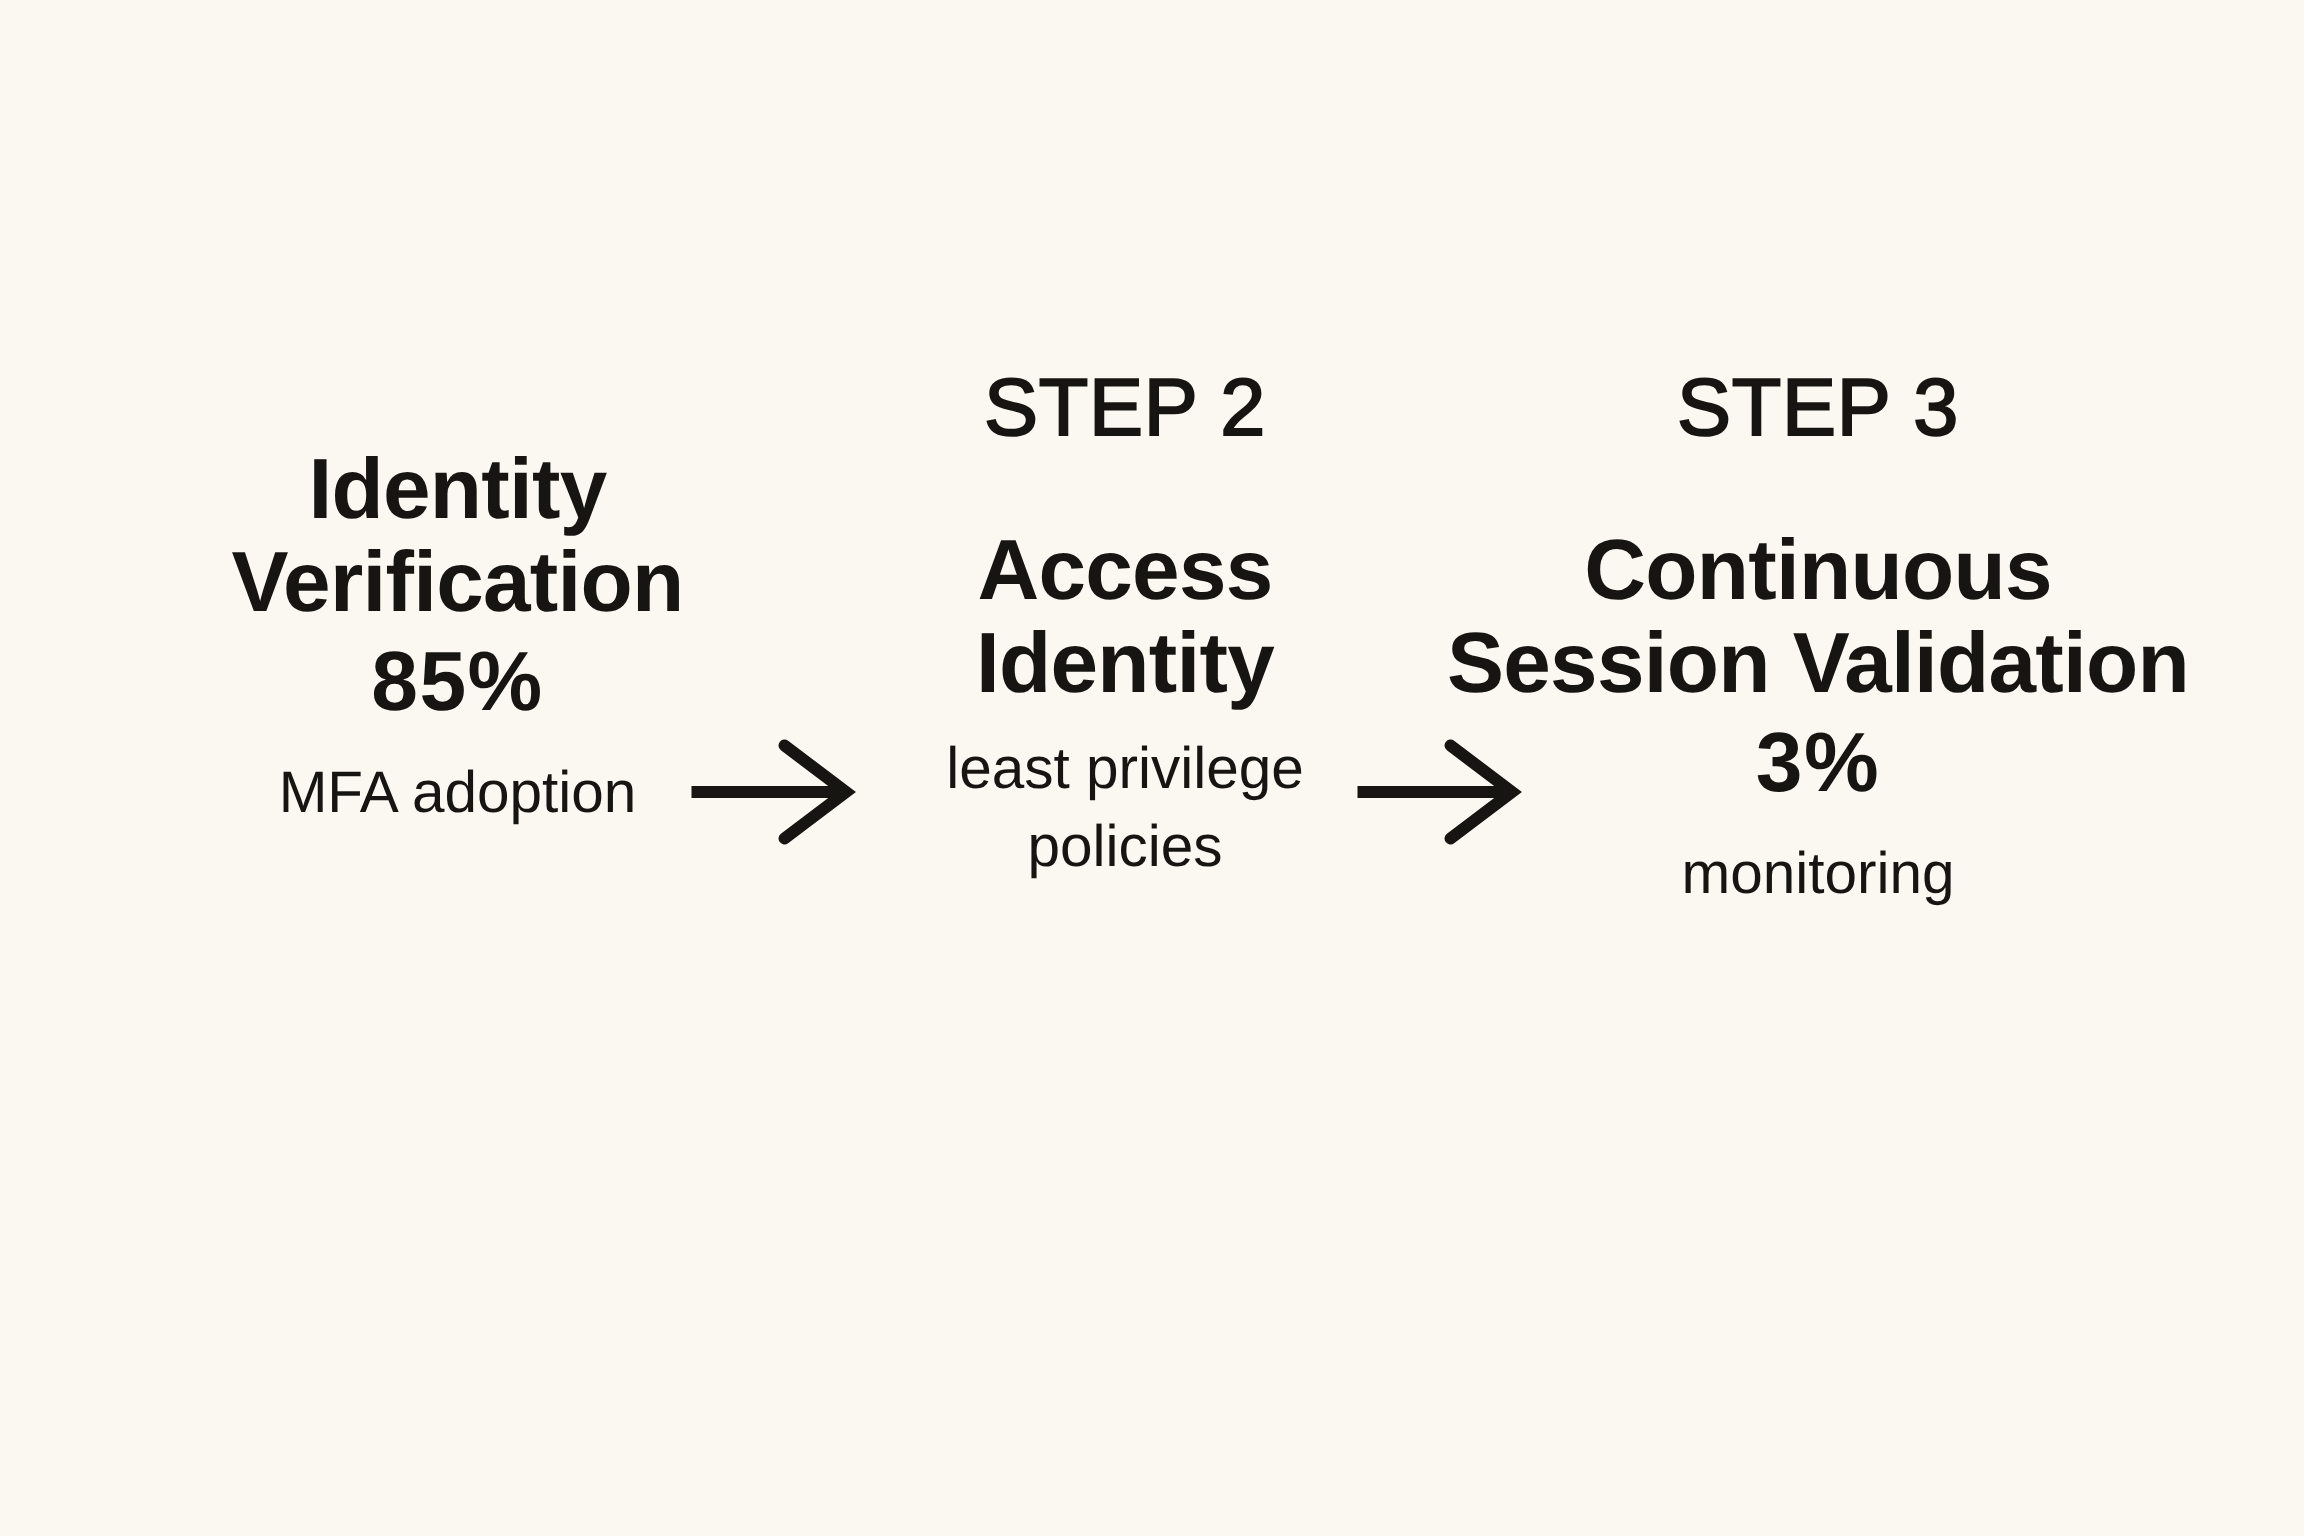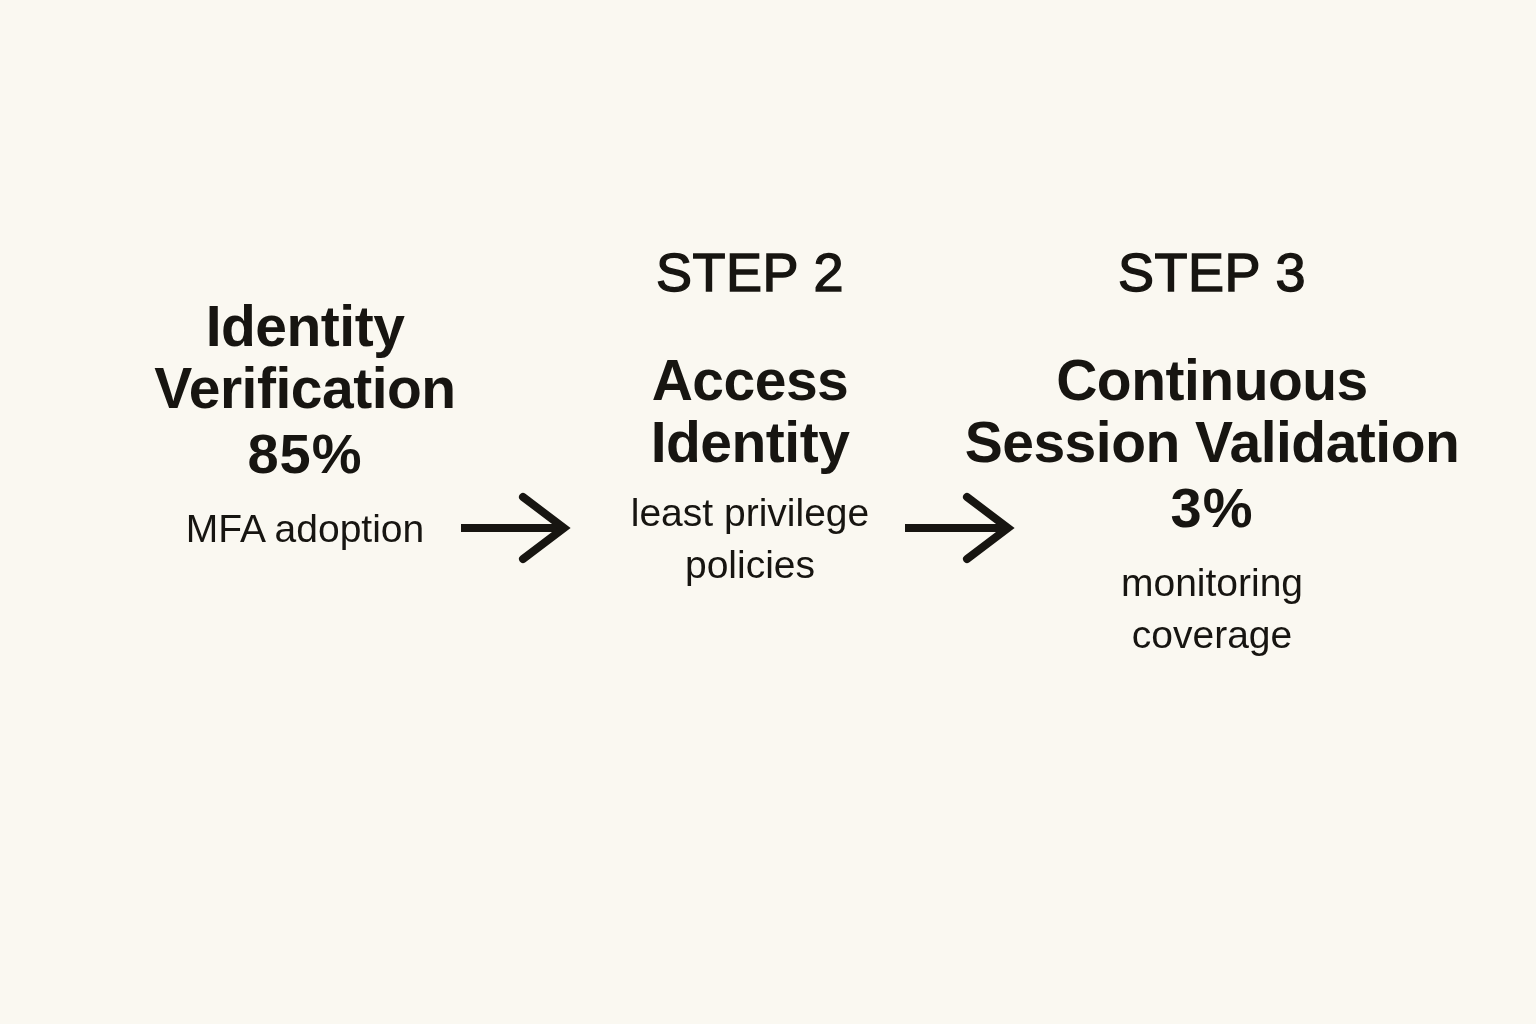--- a/index.html
+++ b/index.html
@@ -116,17 +116,16 @@
 
   <div class="step-col" id="step-col-3">
     <span class="step-label">STEP 3</span>
     <span class="step-title">
       <span>Continuous</span>
       <span>Session Validation</span>
     </span>
     <span class="step-value">3%</span>
     <span class="step-caption">
       <span>monitoring</span>
-      <span>coverage</span>
     </span>
   </div>
 
 </div>
 
 </body></html>

